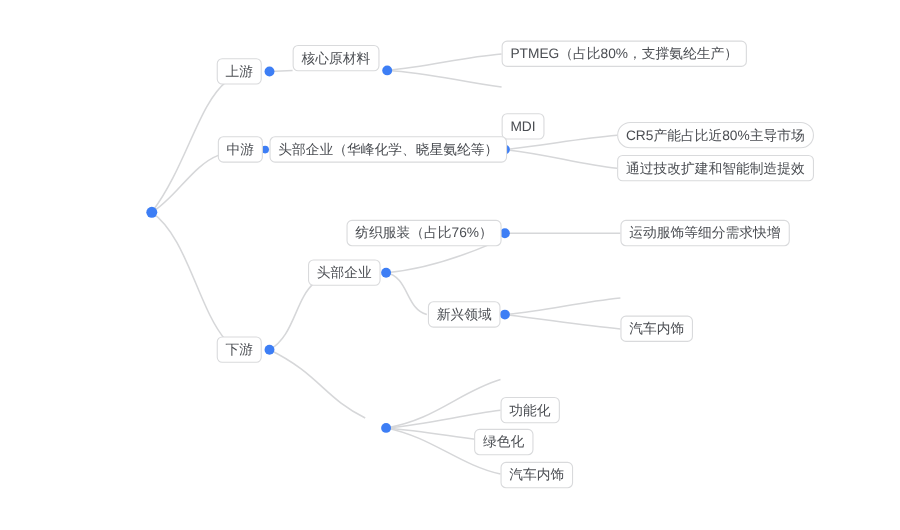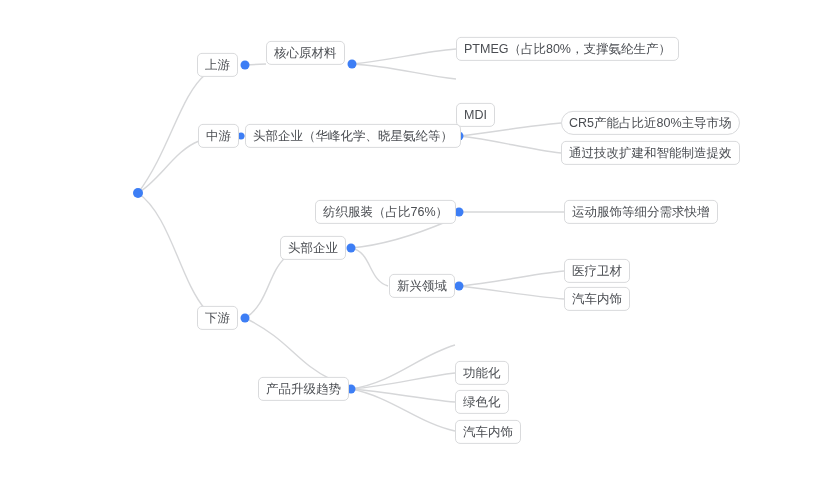--- a/index.html
+++ b/index.html
@@ -83,21 +83,19 @@
   <div class="node" style="left:198px;top:136px;">中游</div>
   <div class="node" style="left:245px;top:136px;">头部企业（华峰化学、晓星氨纶等）</div>
   <div class="node" style="left:561px;top:123px;border-radius:12px;">CR5产能占比近80%主导市场</div>
   <div class="node" style="left:561px;top:153px;">通过技改扩建和智能制造提效</div>
 
   <div class="node" style="left:197px;top:318px;">下游</div>
   <div class="node" style="left:280px;top:248px;">头部企业</div>
   <div class="node" style="left:315px;top:212px;">纺织服装（占比76%）</div>
   <div class="node" style="left:564px;top:212px;">运动服饰等细分需求快增</div>
   <div class="node" style="left:389px;top:286px;">新兴领域</div>
-  <div class="node" style="left:564px;top:271px;">医疗卫材</div>
   <div class="node" style="left:564px;top:299px;">汽车内饰</div>
 
-  <div class="node" style="left:258px;top:389px;">产品升级趋势</div>
   <div class="node" style="left:455px;top:373px;text-align:center;">功能化</div>
-  <div class="node" style="left:455px;top:402px;">绿色化</div>
+  <div class="node" style="left:431px;top:402px;">绿色化</div>
   <div class="node" style="left:455px;top:432px;">汽车内饰</div>
 
 </div>
 
 </body></html>

